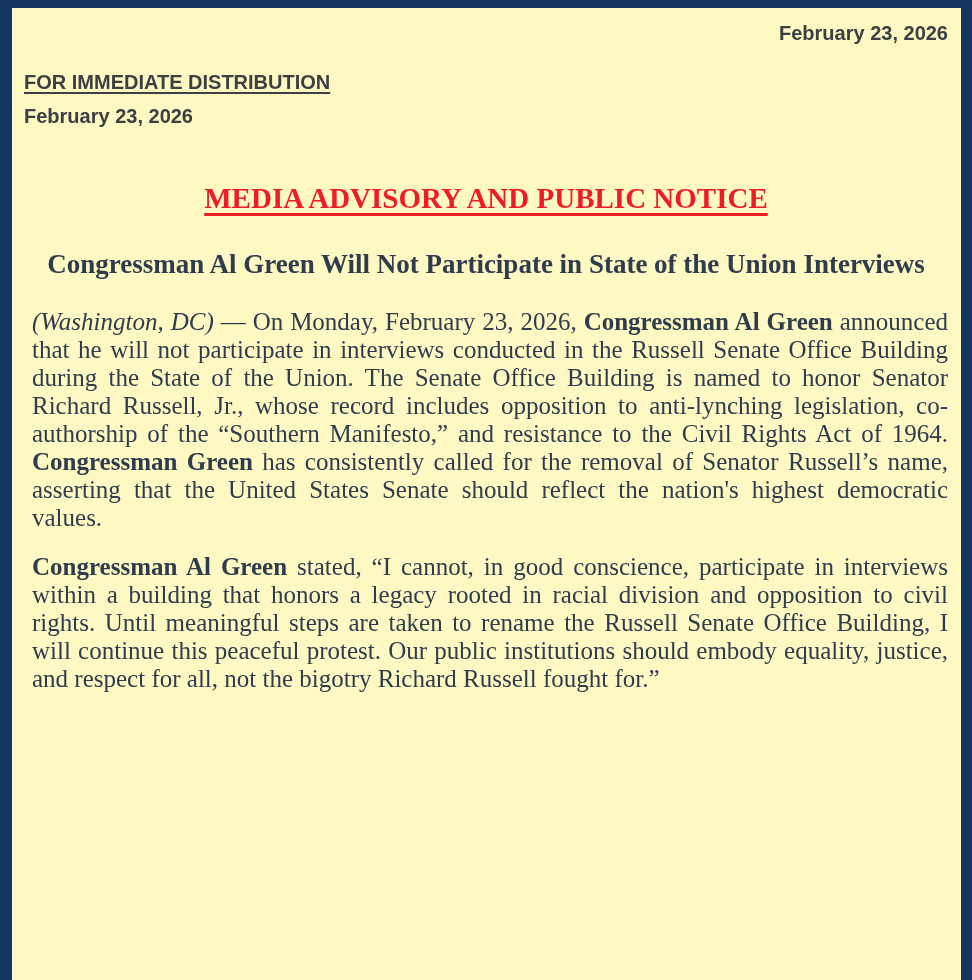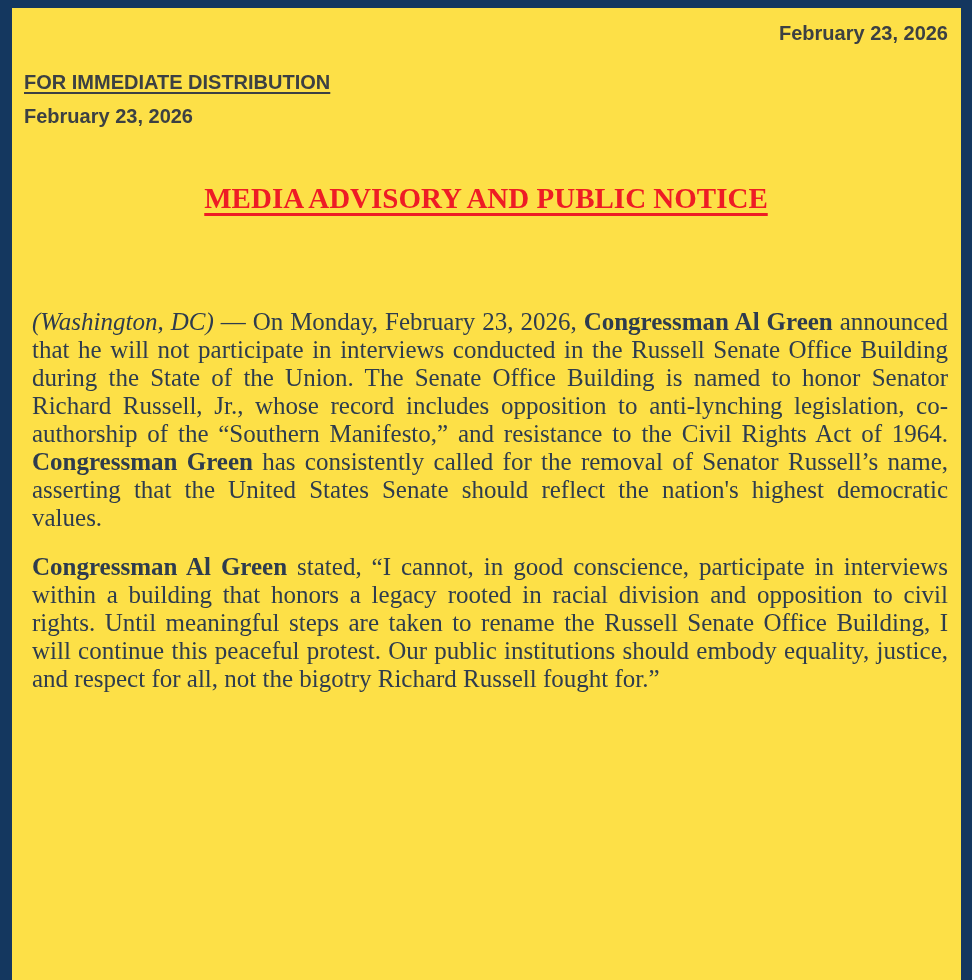--- a/index.html
+++ b/index.html
@@ -7,21 +7,21 @@
     --notice-red:#ee1c25;
     --link-blue:#1a73e8;
     --header-text:#3c4043;
     --body-text:#2e3c4e;
   }
   *{box-sizing:border-box;}
   html,body{margin:0;padding:0;background:#ffffff;}
   .doc{
     width:972px;
     height:980px;
-    background:#fde047;
+    background:#fef9c3;
     border-style:solid;
     border-color:var(--border-navy,#14375f);
     border-width:8px 11px 0 12px;
     padding:13px 13px 0 12px;
     overflow:hidden;
   }
   
   .header{
     font-family:"Liberation Sans",sans-serif;
     font-weight:700;
@@ -91,19 +91,19 @@
     <div class="header-cols">
       <div class="col-left">
         <div class="hrow distribution">FOR IMMEDIATE DISTRIBUTION</div>
         <div class="hrow">February 23, 2026</div>
       </div>
     </div>
   </div>
 
   <h1 class="notice">MEDIA ADVISORY AND PUBLIC NOTICE</h1>
 
-  <h2 class="title"><br></h2>
+  <h2 class="title"><span>Congressman Al Green Will Not Participate in State of the Union Interviews</span><br></h2>
 
   <p class="body-para"><span class="italic">(Washington, DC)</span><span> — On Monday, February 23, 2026, </span><strong>Congressman Al Green</strong><span> announced that he will not participate in interviews conducted in the Russell Senate Office Building during the State of the Union. The Senate Office Building is named to honor Senator Richard Russell, Jr., whose record includes opposition to anti-lynching legislation, co-authorship of the “Southern Manifesto,” and resistance to the Civil Rights Act of 1964. </span><strong>Congressman Green</strong><span> has consistently called for the removal of Senator Russell’s name, asserting that the United States Senate should reflect the nation's highest democratic values.</span></p>
 
   <p class="body-para"><strong>Congressman Al Green</strong><span> stated, “I cannot, in good conscience, participate in interviews within a building that honors a legacy rooted in racial division and opposition to civil rights. Until meaningful steps are taken to rename the Russell Senate Office Building, I will continue this peaceful protest. Our public institutions should embody equality, justice, and respect for all, not the bigotry Richard Russell fought for.”</span></p>
 
 </div>
 
 </body></html>

